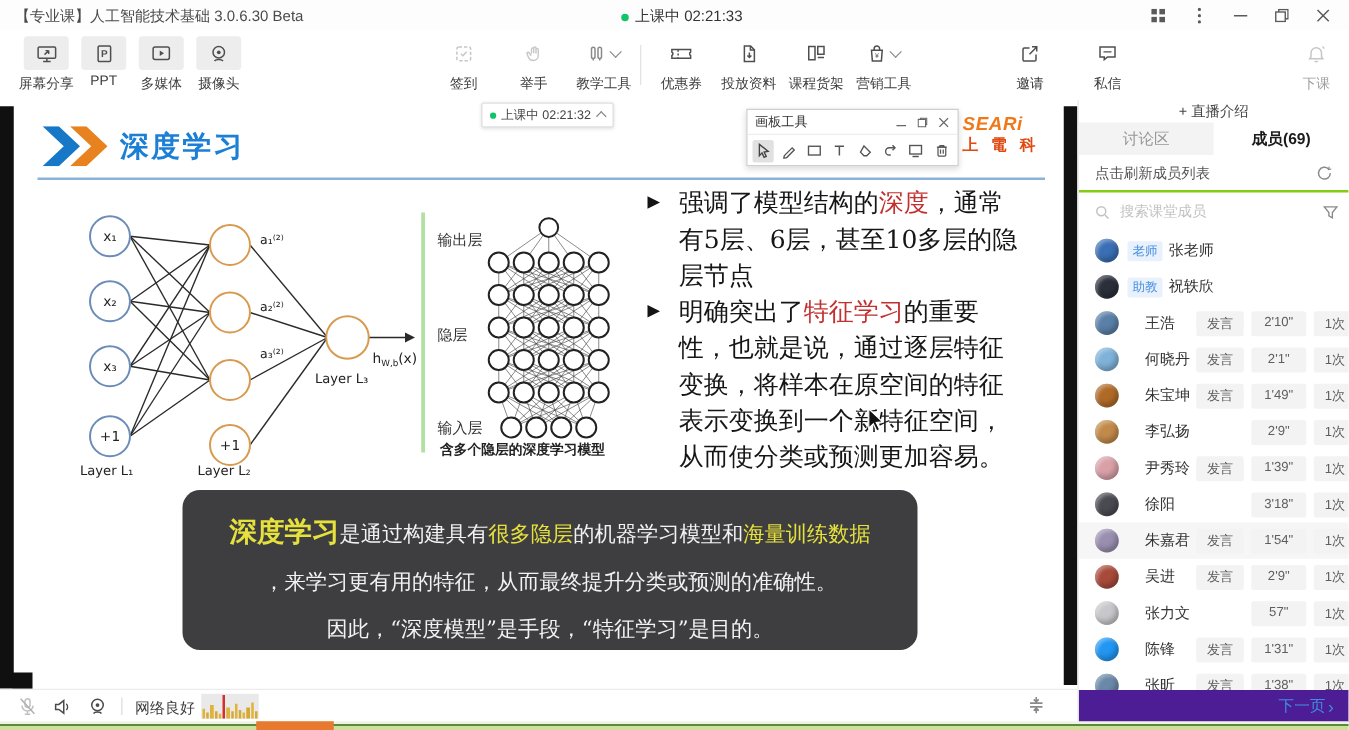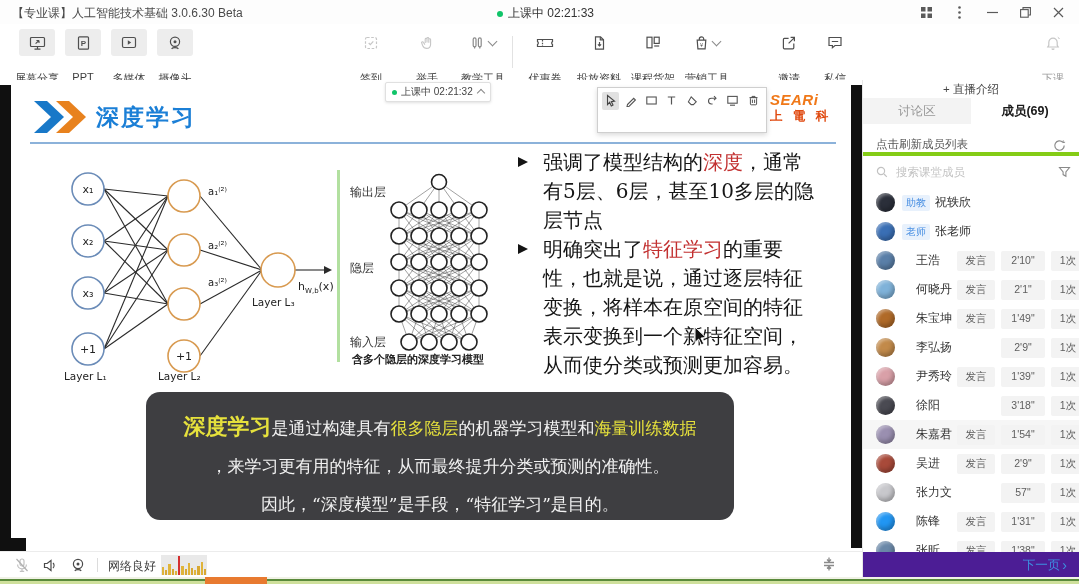--- a/index.html
+++ b/index.html
@@ -13,21 +13,21 @@
   .dot{width:6px;height:6px;border-radius:50%;}
   .win-controls{position:absolute;right:14px;top:0;height:24px;display:flex;align-items:center;gap:19px;color:#5a5a5a;}
   .win-controls .wc{width:14px;height:14px;display:flex;align-items:center;justify-content:center;cursor:default;}
   
   #toolbar{position:absolute;left:0;top:24px;width:1079px;height:56px;background:#fff;border-bottom:1px solid #ececec;}
   .tb-group{position:absolute;top:5px;display:flex;}
   .tb-item{display:flex;flex-direction:column;align-items:center;min-width:46px;}
   .tb-ic{height:27px;display:flex;align-items:center;justify-content:center;color:#4f4f4f;}
   .tb-ic.tile{width:36px;background:#ededed;border-radius:3px;}
   .tb-ic.dim{color:#c6c6c6;}
-  .tb-label{font-size:11px;color:#3d3d3d;margin-top:15px;white-space:nowrap;}
+  .tb-label{font-size:11px;color:#3d3d3d;margin-top:3px;white-space:nowrap;}
   .tb-label.dim{color:#9d9d9d;}
   .caret{width:6px;height:6px;border-right:1.4px solid #8a8a8a;border-bottom:1.4px solid #8a8a8a;transform:rotate(45deg);margin-left:4px;margin-bottom:3px;}
   .tb-divider{position:absolute;top:12px;width:1px;height:32px;background:#e2e2e2;}
   
   #stage{position:absolute;left:0;top:80px;width:862px;height:471px;background:#fff;}
   .black-strip{position:absolute;background:#101010;}
   .float-timer{position:absolute;left:385px;top:2px;width:106px;height:20px;background:#fff;border:1px solid #e0e0e0;border-radius:2px;box-shadow:0 1px 3px rgba(0,0,0,.12);display:flex;align-items:center;gap:4px;padding:0 6px;font-size:10px;color:#444;box-sizing:border-box;}
   .ft-caret{width:5px;height:5px;border-left:1.2px solid #888;border-top:1.2px solid #888;transform:rotate(45deg);margin-left:auto;margin-top:2px;}
   
   .wb-panel{position:absolute;left:597px;top:7px;width:170px;height:46px;background:#fff;border:1px solid #cfcfcf;box-shadow:0 2px 5px rgba(0,0,0,.15);box-sizing:border-box;}
@@ -67,21 +67,21 @@
   .meter{position:absolute;left:161px;top:3px;width:46px;height:20px;background:#e9e9e9;display:flex;align-items:flex-end;gap:1px;padding:0 1px;box-sizing:border-box;overflow:hidden;}
   .mbar{width:3px;}
   .collapse-ic{position:absolute;left:822px;top:4px;color:#8a8a8a;}
   
   #sidebar{position:absolute;left:862px;top:80px;width:217px;height:498px;background:#fff;border-left:1px solid #e8e8e8;overflow:hidden;box-sizing:border-box;}
   .sb-intro{height:18px;display:flex;align-items:center;justify-content:center;font-size:11.5px;color:#444;}
   .sb-tabs{display:flex;height:26px;}
   .sb-tab{flex:1;display:flex;align-items:center;justify-content:center;font-size:12.5px;}
   .sb-tab.inactive{background:#f3f3f3;color:#979797;}
   .sb-tab.active{background:#fff;color:#1a1a1a;font-weight:700;}
-  .sb-refresh{height:28px;display:flex;align-items:flex-end;padding:0 13px;font-size:11.5px;color:#555;border-bottom:4px solid #84cc16;}
+  .sb-refresh{height:28px;display:flex;align-items:center;padding:0 13px;font-size:11.5px;color:#555;border-bottom:2px solid #84cc16;}
   .sb-refresh .ric{margin-left:auto;color:#8a8a8a;}
   .sb-search{height:32px;display:flex;align-items:center;gap:6px;padding:0 13px;}
   .sb-search input{flex:1;border:none;outline:none;background:transparent;font-size:11.5px;color:#555;font-family:"Liberation Sans",sans-serif;}
   .sb-search input::placeholder{color:#c2c2c2;}
   .member-list{position:relative;}
   .mrow{position:relative;height:29px;display:flex;align-items:center;padding-left:13px;}
   .mrow.hl{background:#f6f6f6;}
   .avatar{width:19px;height:19px;border-radius:50%;flex:0 0 19px;box-shadow:inset -2px -3px 4px rgba(0,0,0,.25), inset 2px 2px 3px rgba(255,255,255,.35);}
   .role-badge{margin-left:7px;font-size:10px;color:#4a90e2;background:#e8f1fc;border-radius:2px;padding:1px 4px;}
   .mname{margin-left:21px;font-size:12px;color:#333;white-space:nowrap;}
@@ -258,21 +258,21 @@
             <path d="M3.2 5.2h8.6l-.7 8.6H3.9z"></path>
             <path d="M5.3 5V4a2.2 2.2 0 0 1 4.4 0v1"></path>
             <text x="7.5" y="11.6" font-size="5.5" fill="currentColor" stroke="none" text-anchor="middle" font-family="Liberation Sans">¥</text>
           </svg>
         <span class="caret"></span>
       </span>
       <span class="tb-label">营销工具</span>
     </div>
   </div>
 
-  <div class="tb-group" style="left:766px;">
+  <div class="tb-group" style="left:801px;gap:16px;">
     <div class="tb-item">
       <span class="tb-ic">
         <svg width="16" height="16" viewBox="0 0 16 16" fill="none" stroke="currentColor" stroke-width="1.2">
             <path d="M12.8 8.6v4.2a1 1 0 0 1-1 1H3.4a1 1 0 0 1-1-1V4.4a1 1 0 0 1 1-1h4.2"></path>
             <path d="M7.6 8.4l5.6-5.6M9.6 2.4h3.8v3.8"></path>
           </svg>
       </span>
       <span class="tb-label">邀请</span>
     </div>
     <div class="tb-item">
@@ -304,20 +304,41 @@
   <div class="black-strip" style="left:0;top:5px;width:11px;height:466px;"></div>
   <div class="black-strip" style="left:851px;top:5px;width:11px;height:463px;"></div>
 
   <div class="float-timer">
     <span class="dot" style="background:#10c469;width:5px;height:5px;"></span>
     <span>上课中 02:21:32</span>
     <span class="ft-caret"></span>
   </div>
 
   <div class="wb-panel">
+    <div class="wb-head">
+      <span>画板工具</span>
+      <span class="wb-ctrls">
+        <span class="wb-ctrl">
+            <svg width="8" height="8" viewBox="0 0 8 8">
+              <path d="M0 6.5h8" stroke="#666" stroke-width="1.1"></path>
+            </svg>
+          </span>
+        <span class="wb-ctrl">
+            <svg width="8" height="8" viewBox="0 0 8 8" fill="none" stroke="#666" stroke-width="1">
+              <rect x="0.5" y="1.5" width="6" height="6"></rect>
+              <path d="M2.5 1.4V.5h5v5h-1"></path>
+            </svg>
+          </span>
+        <span class="wb-ctrl">
+            <svg width="8" height="8" viewBox="0 0 8 8">
+              <path d="M0.5 0.5l7 7M7.5 0.5l-7 7" stroke="#666" stroke-width="1.1"></path>
+            </svg>
+          </span>
+      </span>
+    </div>
     <div class="wb-tools">
       <span class="wb-tool sel">
           <svg width="13" height="13" viewBox="0 0 13 13">
             <path d="M3.5 1.5l7 5.6-3.2.5 1.7 3.5-1.7.8-1.7-3.6-2.1 2.3z" fill="none" stroke="#444" stroke-width="1.1"></path>
           </svg>
         </span>
       <span class="wb-tool">
           <svg width="13" height="13" viewBox="0 0 13 13" fill="none" stroke="#555" stroke-width="1.1">
             <path d="M2.5 10.5l6.2-6.2 1.7 1.7-6.2 6.2-2.2.5z"></path>
           </svg>
@@ -688,32 +709,32 @@
     </span>
     <input placeholder="搜索课堂成员" style="">
     <span>
       <svg width="13" height="12" viewBox="0 0 13 12" fill="none" stroke="#8a8a8a" stroke-width="1.1">
           <path d="M1.5 1.5h10L7.9 6v4.2L5.1 8.6V6z"></path>
         </svg>
     </span>
   </div>
   <div class="member-list">
       <div class="mrow">
+    <span class="avatar" style="background: rgb(58, 111, 181);"></span>
+    <span class="role-badge">老师</span>
+    <span class="mname">张老师</span>
+    <span class="chips">
+      <span class="chip speak" style="visibility: hidden;"></span>
+
+    </span>
+  </div>
+      <div class="mrow">
     <span class="avatar" style="background: rgb(43, 47, 58);"></span>
     <span class="role-badge">助教</span>
     <span class="mname">祝轶欣</span>
-    <span class="chips">
-      <span class="chip speak" style="visibility: hidden;"></span>
-
-    </span>
-  </div>
-      <div class="mrow">
-    <span class="avatar" style="background: rgb(58, 111, 181);"></span>
-    <span class="role-badge">老师</span>
-    <span class="mname">张老师</span>
     <span class="chips">
       <span class="chip speak" style="visibility: hidden;"></span>
 
     </span>
   </div>
       <div class="mrow">
     <span class="avatar" style="background: rgb(90, 127, 168);"></span>
 
     <span class="mname">王浩</span>
     <span class="chips">

